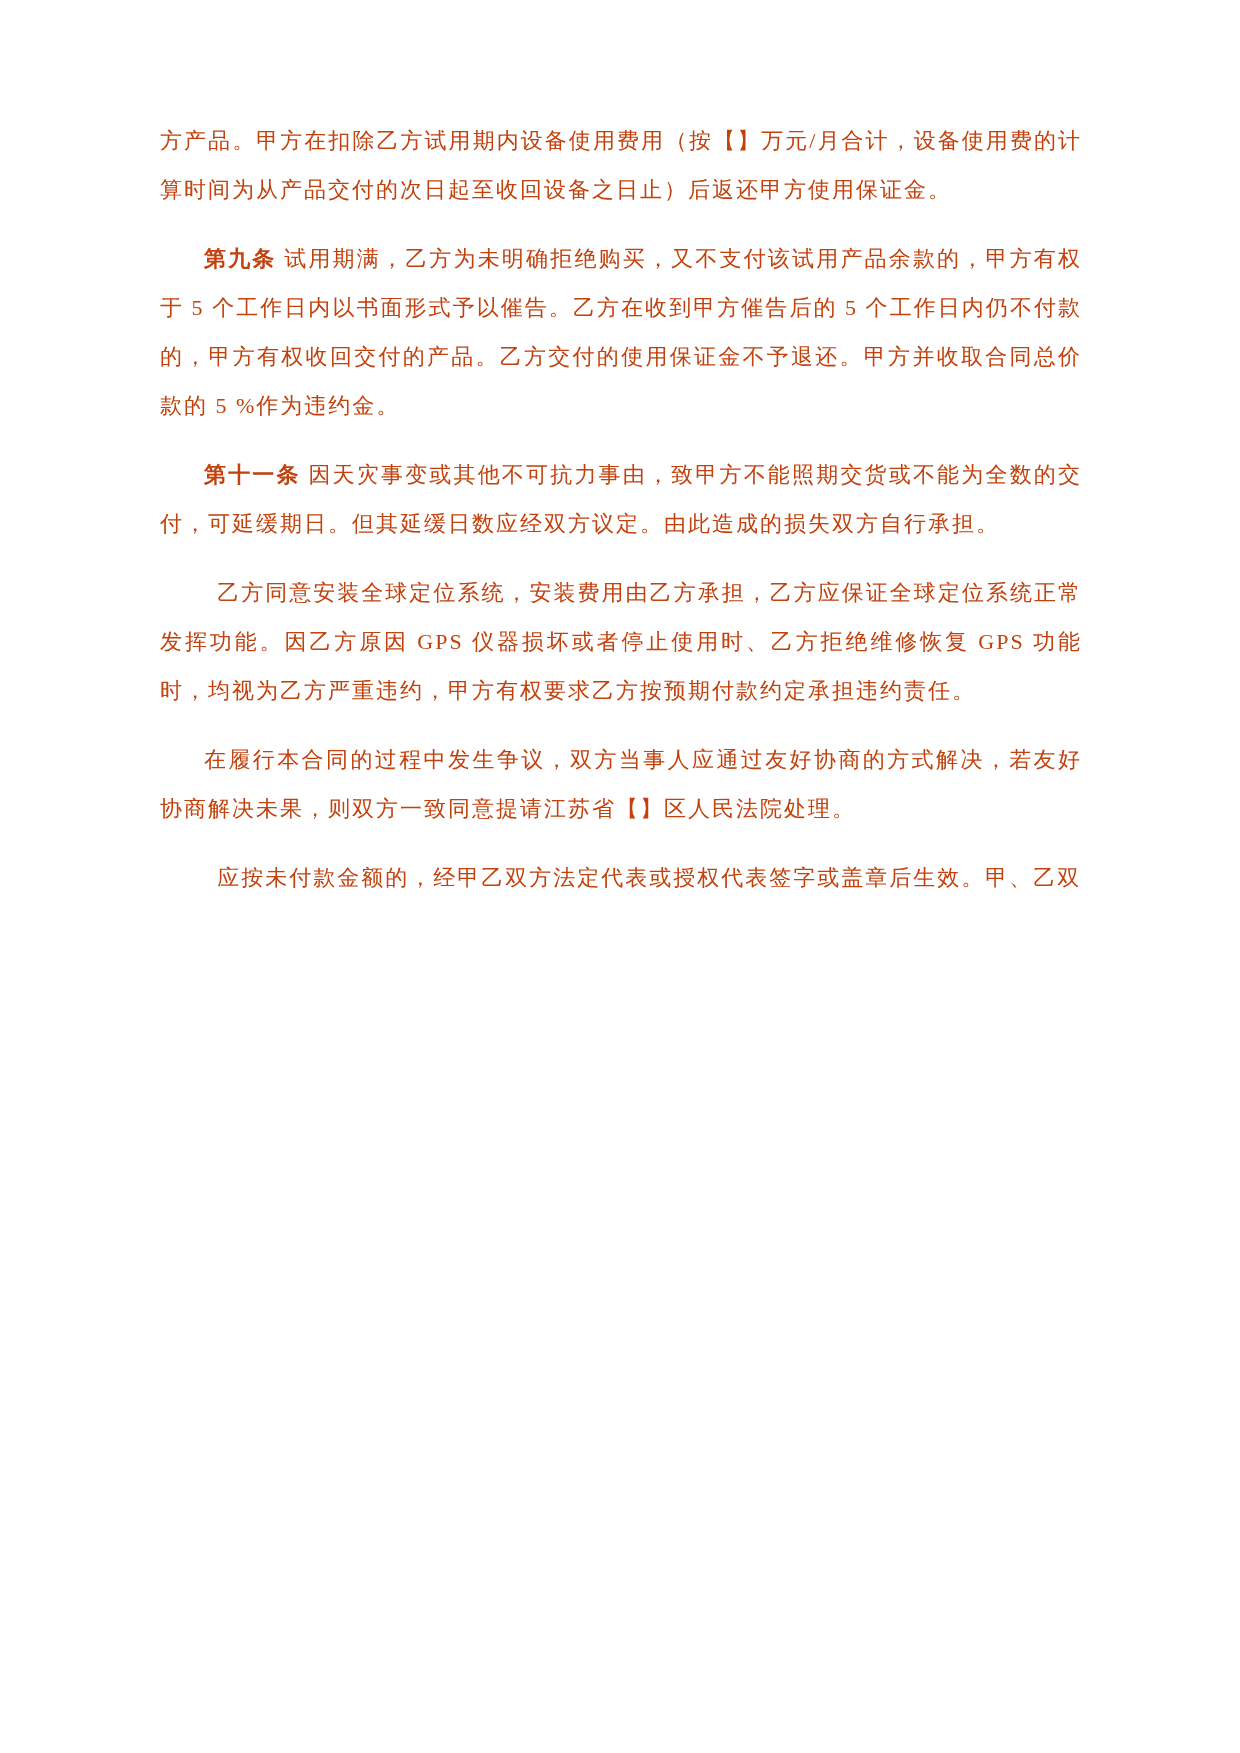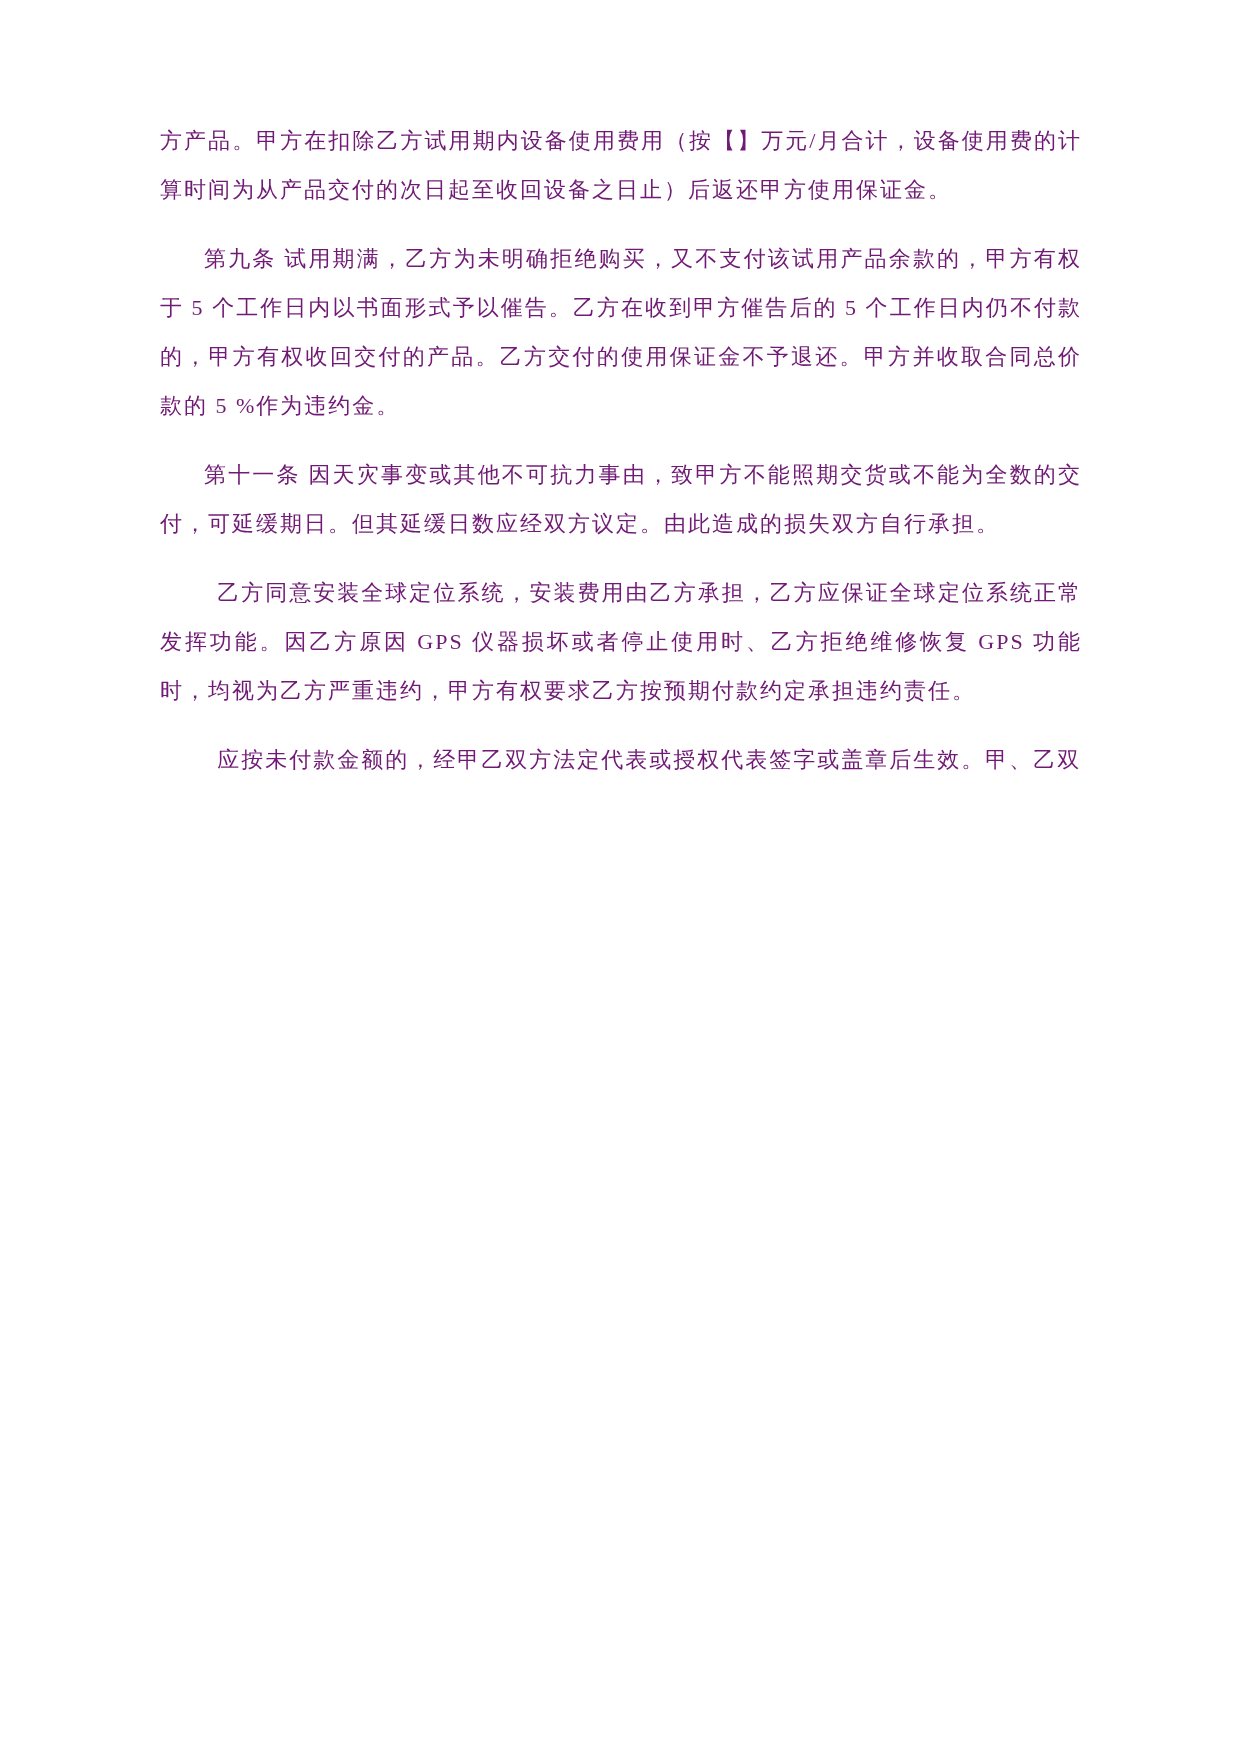--- a/index.html
+++ b/index.html
@@ -12,46 +12,47 @@
     width: 1240px;
     height: 1753px;
     box-sizing: border-box;
     background: #ffffff;
     padding: 116px 158px 0 160px;
     overflow: hidden;
     font-family: "Liberation Serif", "DejaVu Serif", serif;
     font-size: 22px;
     line-height: 49px;
     letter-spacing: 2px;
-    color: #701a75;
+    color: #c2410c;
     text-align: justify;
   }
   .para {
     margin: 0 0 20px 0;
   }
   .indent-0 { text-indent: 0; }
   .indent-2 { text-indent: 2em; }
   .indent-25 { text-indent: 2.6em; }
   .clause {
-    font-weight: normal;
+    font-weight: bold;
   }
 </style>
 </head>
 <body>
 
 <div class="page">
 
   <p class="para indent-0"><b class="clause"></b><span>方产品。甲方在扣除乙方试用期内设备使用费用（按【】万元/月合计，设备使用费的计算时间为从产品交付的次日起至收回设备之日止）后返还甲方使用保证金。</span></p>
 
   <p class="para indent-2"><b class="clause">第九条</b><span> 试用期满，乙方为未明确拒绝购买，又不支付该试用产品余款的，甲方有权于 5 个工作日内以书面形式予以催告。乙方在收到甲方催告后的 5 个工作日内仍不付款的，甲方有权收回交付的产品。乙方交付的使用保证金不予退还。甲方并收取合同总价款的 5 %作为违约金。</span></p>
 
 
 
 
   <p class="para indent-2"><b class="clause">第十一条</b><span> 因天灾事变或其他不可抗力事由，致甲方不能照期交货或不能为全数的交付，可延缓期日。但其延缓日数应经双方议定。由此造成的损失双方自行承担。</span></p>
 
   <p class="para indent-25"><b class="clause"></b><span>乙方同意安装全球定位系统，安装费用由乙方承担，乙方应保证全球定位系统正常发挥功能。因乙方原因 GPS 仪器损坏或者停止使用时、乙方拒绝维修恢复 GPS 功能时，均视为乙方严重违约，甲方有权要求乙方按预期付款约定承担违约责任。</span></p>
 
 
+  <p class="para indent-2"><b class="clause"></b><span>在履行本合同的过程中发生争议，双方当事人应通过友好协商的方式解决，若友好协商解决未果，则双方一致同意提请江苏省【】区人民法院处理。</span></p>
 
   <p class="para indent-25"><b class="clause"></b><span>应按未付款金额的，经甲乙双方法定代表或授权代表签字或盖章后生效。甲、乙双</span></p>
 
 </div>
 
 </body></html>

